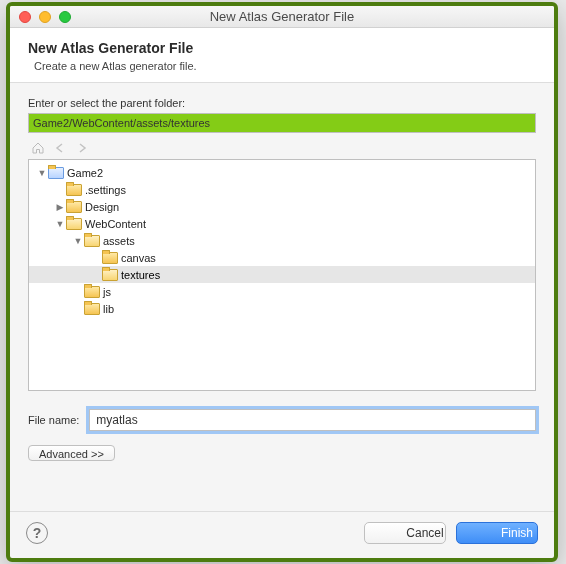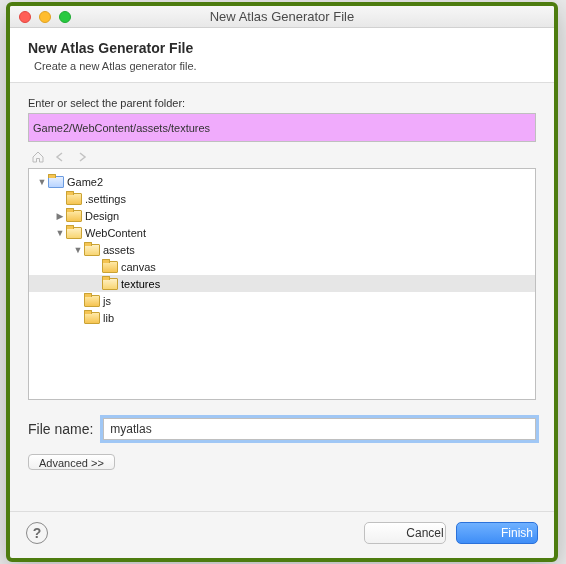--- a/index.html
+++ b/index.html
@@ -49,22 +49,22 @@
       border-bottom: 1px solid #ddd;
     }
     .header h1 { font-size: 14px; font-weight: bold; color:#2b2b2b;}
     .header p { font-size: 11px; color:#444; margin-top:4px; margin-left:6px;}
     .body {
       flex:1; padding: 14px 18px 10px 18px;
       display:flex; flex-direction:column;
     }
     .label { font-size:11px; color:#333; margin-bottom:4px;}
     .path-input {
-      width:100%; border:1px solid #bfbfbf; background:#f0abfc;
-      height:29px; font-size:11px; padding:2px 4px; color:#333;
+      width:100%; border:1px solid #bfbfbf; background:#84cc16;
+      height:20px; font-size:11px; padding:2px 4px; color:#333;
     }
     .tree-toolbar {
       display:flex; gap:2px; margin-top:6px; margin-bottom:2px;
     }
     .tb-btn { width:20px; height:18px; display:flex; align-items:center; justify-content:center; opacity:0.55;}
     .tree {
       border:1px solid #bfbfbf; background:#fff;
       height:232px; overflow:auto; font-size:11px;
       padding:4px 0;
     }
@@ -82,21 +82,21 @@
       background:#f5c452; border:1px solid #caa233; border-bottom:none; border-radius:1px 1px 0 0;
     }
     .folder.open::before { background: linear-gradient(#fff0c2,#f8d572);}
     .folder.project::before { background: linear-gradient(#e6f0ff,#b8d4ff); border-color:#6a9be0;}
     .nlabel { color:#222; }
     .selected { background:#e6e6e6; }
     .selected .nlabel { color:#000;}
     .filename-row {
       display:flex; align-items:center; gap:10px; margin-top:18px;
     }
-    .filename-row .lbl { font-size:14px; color:#333; white-space:nowrap;}
+    .filename-row .lbl { font-size:11px; color:#333; white-space:nowrap;}
     .filename-input {
       flex:1; height:22px; border:1px solid #bfbfbf;
       background:#fff; font-size:12px; padding:2px 6px; color:#333;
       outline:3px solid #a0c7f5; outline-offset:0; border-radius:0;
     }
     .adv-row { margin-top:14px;}
     .adv-btn {
       font-size:11px; padding:2px 10px; height:16px;
       background: linear-gradient(#ffffff,#f1f1f1);
       border:1px solid #c0c0c0; border-radius:4px; color:#333;

